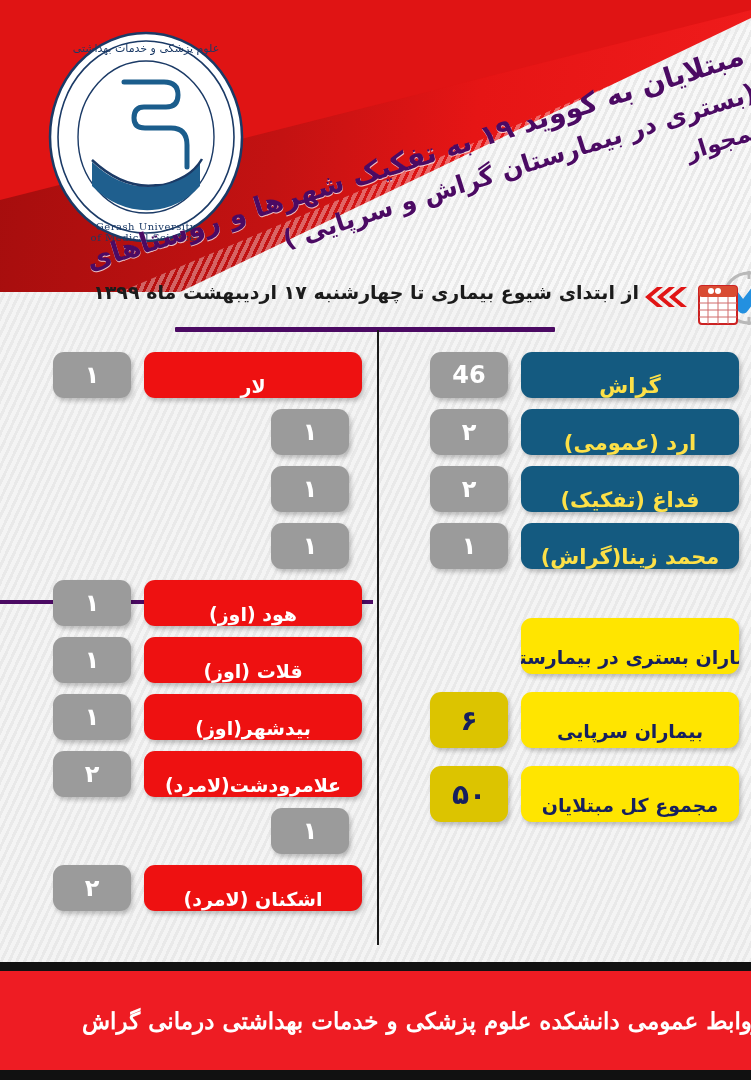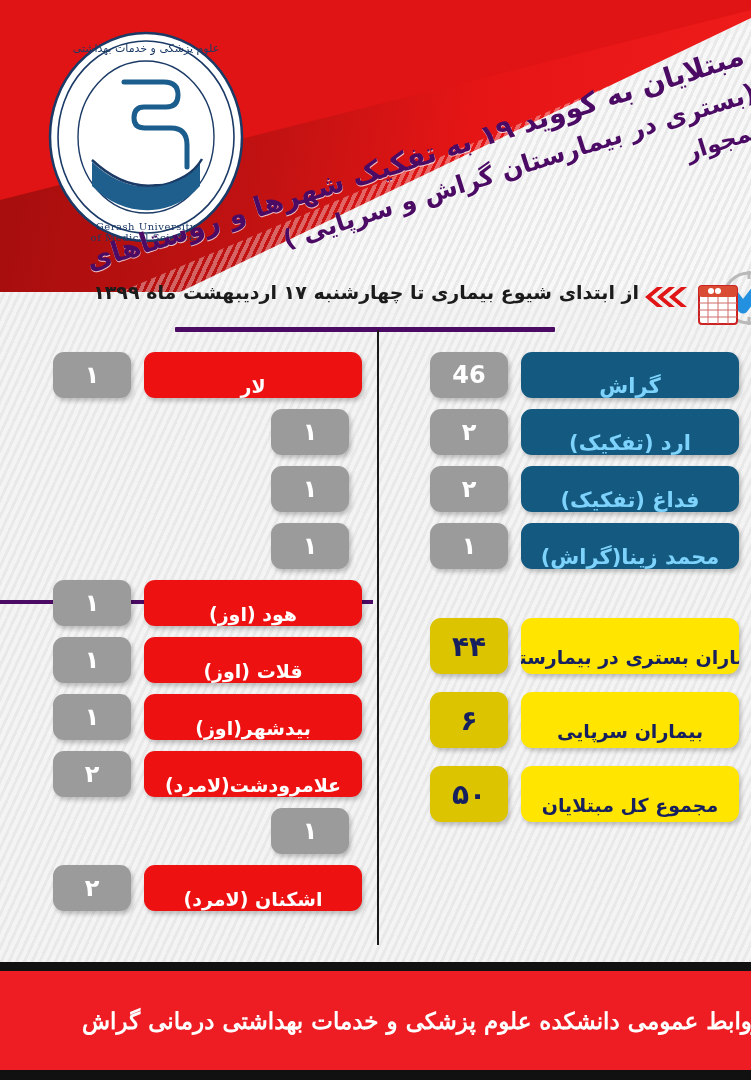--- a/index.html
+++ b/index.html
@@ -164,21 +164,21 @@
     display: flex;
     align-items: center;
     justify-content: center;
     font-weight: bold;
     box-shadow: 2px 3px 4px rgba(0,0,0,0.22);
     overflow: hidden;
     padding: 0 4px;
     box-sizing: border-box;
   }
   .pill span { white-space: nowrap; margin-top: 21px; }
-  .pill-blue { background: #145a80; color: #7dd3fc; font-size: 21px; }
+  .pill-blue { background: #145a80; color: #fde047; font-size: 21px; }
   .pill-red  { background: #ee1111; color: #ffffff; font-size: 19px; }
   .pill-yellow { background: #ffe500; color: #16205e; font-size: 19px; width: 218px; height: 56px; }
 
   .badge {
     flex: 0 0 auto;
     width: 78px;
     height: 46px;
     margin-right: 13px;
     border-radius: 11px;
     background: #9b9b9b;
@@ -317,21 +317,21 @@
 
   <div class="col col-right" id="gerash-col">
       <div class="row ">
         <div class="pill pill-blue">
           <span>گراش</span>
         </div>
         <div class="badge ">46</div>
       </div>
       <div class="row ">
         <div class="pill pill-blue">
-          <span>ارد (تفکیک)</span>
+          <span>ارد (عمومی)</span>
         </div>
         <div class="badge ">۲</div>
       </div>
       <div class="row ">
         <div class="pill pill-blue">
           <span>فداغ (تفکیک)</span>
         </div>
         <div class="badge ">۲</div>
       </div>
       <div class="row ">
@@ -391,21 +391,20 @@
         </div>
         <div class="badge ">۲</div>
       </div>
     </div>
 
   <div class="summary" id="summary-col">
       <div class="row row-yellow">
         <div class="pill pill-yellow">
           <span>بیماران بستری در بیمارستان</span>
         </div>
-        <div class="badge badge-yellow">۴۴</div>
       </div>
       <div class="row row-yellow">
         <div class="pill pill-yellow">
           <span>بیماران سرپایی</span>
         </div>
         <div class="badge badge-yellow">۶</div>
       </div>
       <div class="row row-yellow">
         <div class="pill pill-yellow">
           <span>مجموع کل مبتلایان</span>

